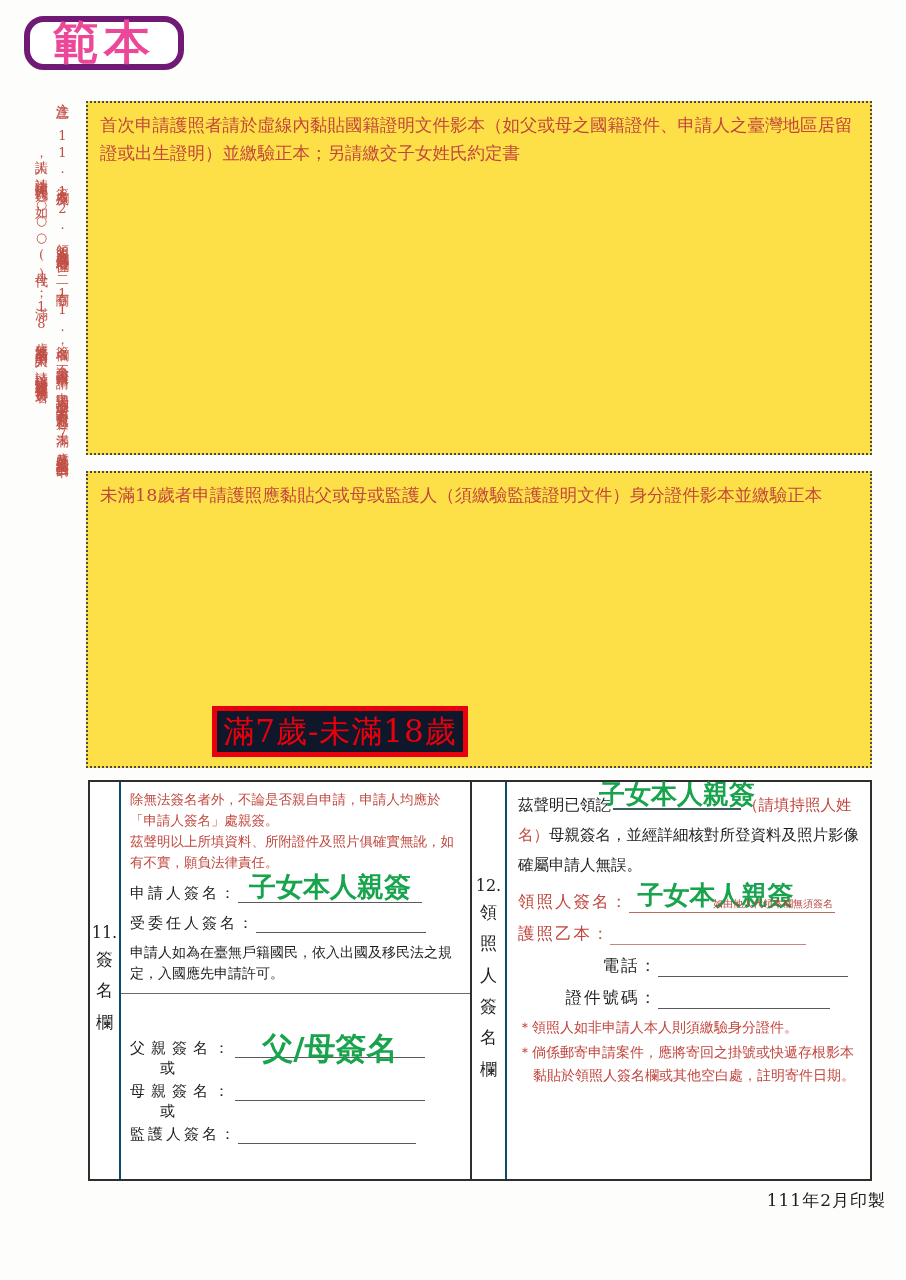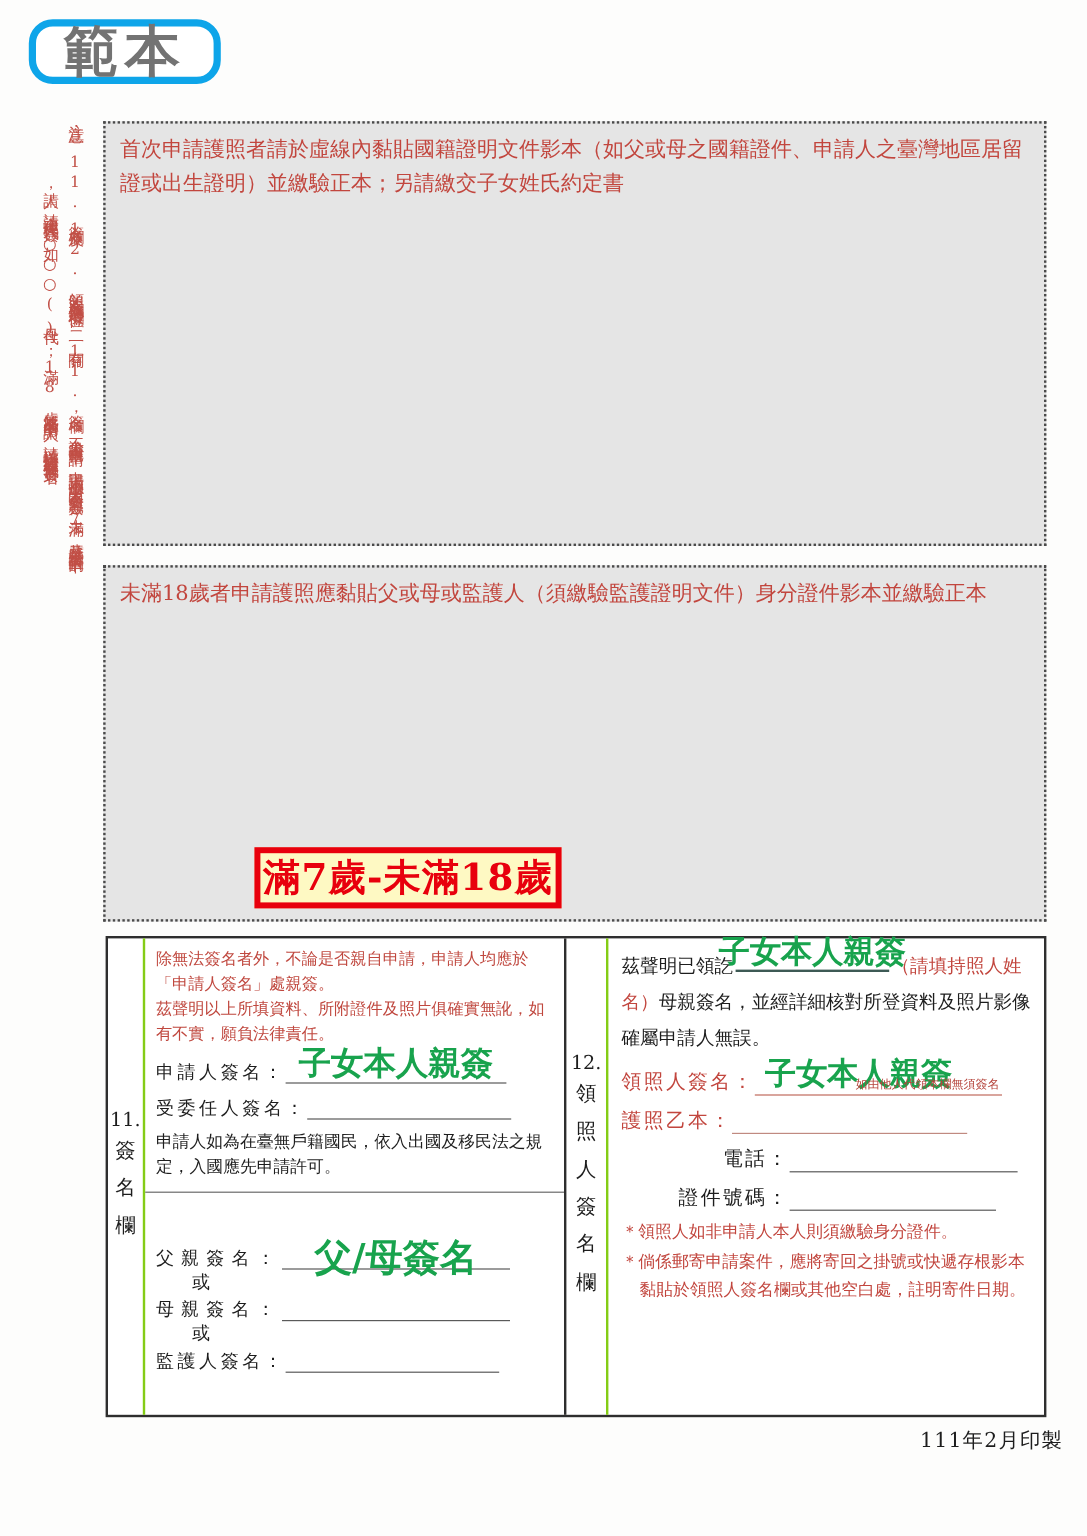--- a/index.html
+++ b/index.html
@@ -6,56 +6,56 @@
   html,body { background:#e9e9e9; }
   .page {
     position:relative; width:906px; height:1280px; margin:0 auto;
     background:#fdfdfc; overflow:hidden;
     font-family:"DejaVu Serif","Liberation Serif",serif;
     color:#222;
   }
   
   .stamp {
     position:absolute; left:24px; top:16px; width:160px; height:54px;
-    border:6px solid #0ea5e9; border-radius:20px;
+    border:6px solid #701a75; border-radius:20px;
     display:flex; align-items:center; justify-content:center;
-    color:#737373; font-weight:bold; font-size:46px; letter-spacing:5px;
+    color:#ec4899; font-weight:bold; font-size:46px; letter-spacing:5px;
     background:#fff;
   }
   
   .vnote {
     position:absolute; writing-mode:vertical-rl; text-orientation:upright;
     color:#c14f46; font-size:13px; letter-spacing:1.6px; line-height:20px;
     white-space:pre-wrap;
   }
   .vnote.c1 { left:52px; top:94px;  height:1070px; }
   .vnote.c2 { left:31px; top:150px; height:730px;  }
   
   .paste-box {
     position:absolute; left:86px; width:786px;
-    border:2px dotted #4a4a4a; background:#e5e5e5;
+    border:2px dotted #4a4a4a; background:#fde047;
     padding:8px 12px; color:#c2463e; font-size:17.5px; line-height:1.6;
   }
   .paste-box.b1 { top:101px; height:354px; }
   .paste-box.b2 { top:471px; height:297px; }
   
   .age-banner {
     position:absolute; left:212px; top:706px; width:256px; height:51px;
-    border:5px solid #e8000d; background:#fef9c3;
+    border:5px solid #e8000d; background:#0f172a;
     display:flex; align-items:center; justify-content:center;
-    color:#e8000d; font-weight:bold; font-size:31px; letter-spacing:1px;
+    color:#e8000d; font-weight:normal; font-size:31px; letter-spacing:1px;
   }
   
   .sig-table {
     position:absolute; left:88px; top:780px; width:784px; height:401px;
     border:2.5px solid #2e2e2e; background:#fff; display:flex;
   }
   .vlabel {
     display:flex; flex-direction:column; align-items:center; justify-content:center;
-    border-right:2px solid #84cc16; font-size:17px; color:#1d1d1d;
+    border-right:2px solid #0c4a6e; font-size:17px; color:#1d1d1d;
   }
   .vlabel .num { font-size:16px; margin-bottom:2px; }
   .vlabel .vchars { width:1.15em; word-break:break-all; text-align:center; line-height:1.85; }
   .col-l-label { width:31px; }
   .col-l-content { width:352px; border-right:2px solid #2e2e2e; padding:7px 9px 6px 9px; }
   .col-r-label { width:35px; }
   .col-r-content { width:364px; padding:8px 11px 22px 11px;border-radius:16px; }
   
   .red-note { color:#c0483f; font-size:13.5px; line-height:1.55; }
   .sig-row { display:flex; align-items:flex-end; margin-top:9px; }

